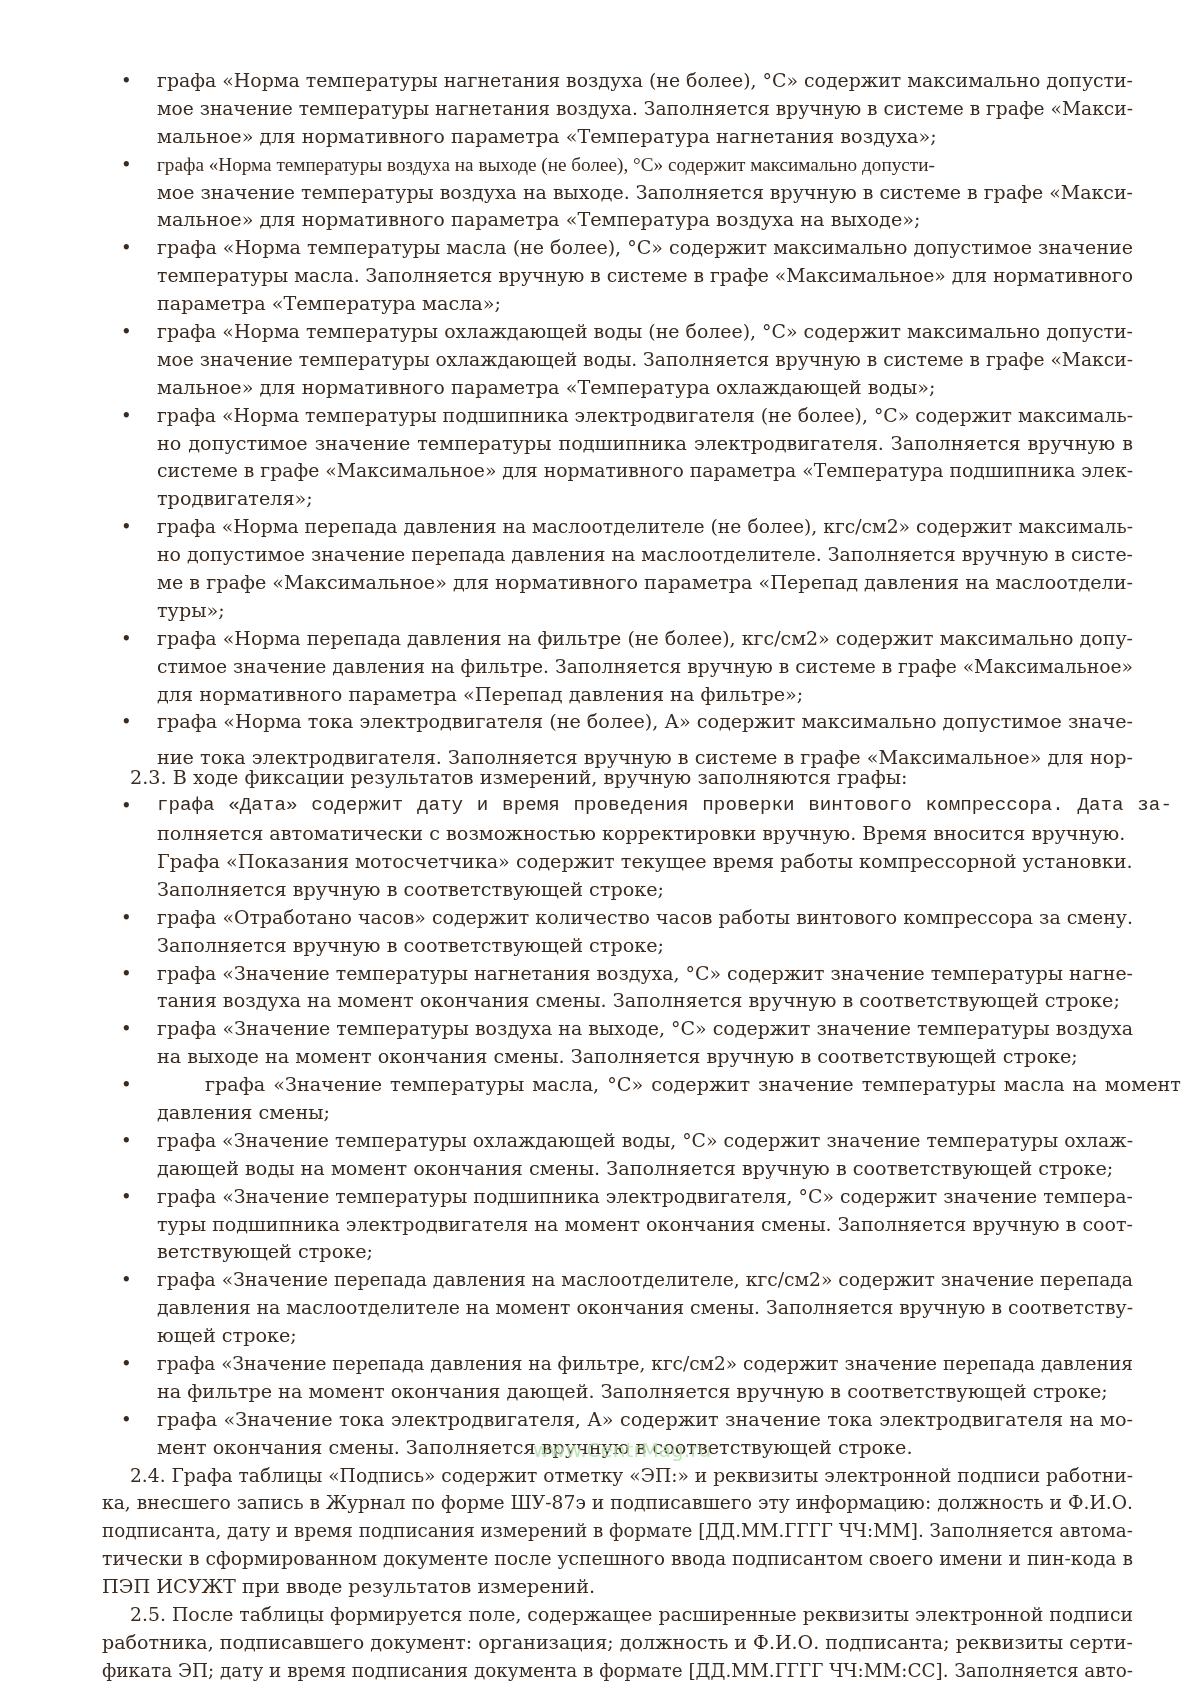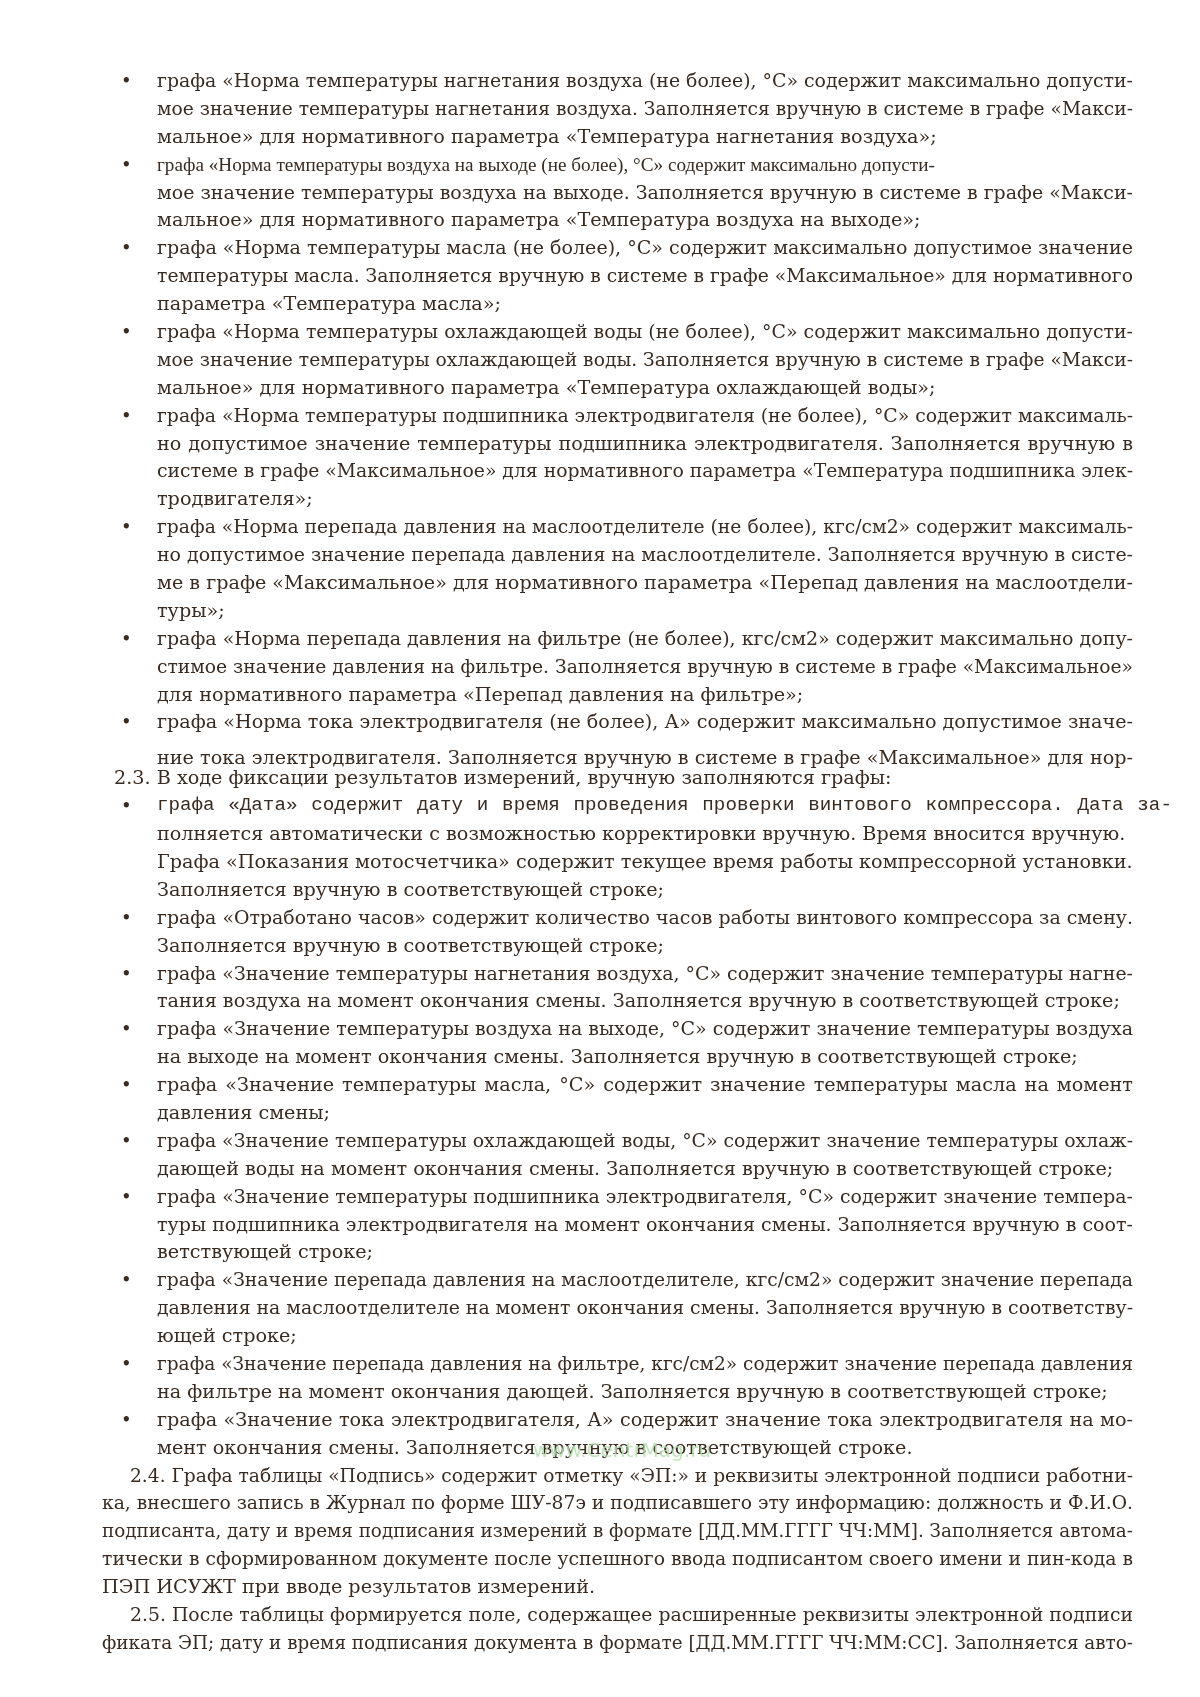--- a/index.html
+++ b/index.html
@@ -5,21 +5,21 @@
   html, body { margin: 0; padding: 0; background: #ffffff; }
   body { width: 1200px; height: 1697px; position: relative; overflow: hidden; }
   .page {
     position: absolute; left: 0; top: 67px; width: 1200px;
     font-family: "DejaVu Serif", "Liberation Serif", serif;
     color: #3a2b20; font-size: 19.2px; line-height: 27.9px;
   }
   .line { position: relative; white-space: nowrap; height: 27.9px; }
   .bul .txt, .cont .txt { position: absolute; left: 157px; }
   .bul .dot { position: absolute; left: 121px; font-size: 18px; }
-  .sec .txt { position: absolute; left: 114px; }
+  .sec .txt { position: absolute; left: 130px; }
   .par .txt { position: absolute; left: 130px; }
   .body .txt { position: absolute; left: 102px; }
   .wm {
     position: absolute; left: 533px; top: 1438px;
     font-family: "DejaVu Sans", "Liberation Sans", sans-serif;
     font-size: 20px; color: #b7e0b0; opacity: 0.85; white-space: nowrap;
   }
 </style>
 </head>
 <body>
@@ -140,21 +140,21 @@
     </div>
     <div class="line bul">
       <span class="dot">•</span>
       <span class="txt" style="transform-origin: left center; transform: scaleX(0.988495);">графа «Значение температуры воздуха на выходе, °С» содержит значение температуры воздуха</span>
     </div>
     <div class="line cont">
       <span class="txt">на выходе на момент окончания смены. Заполняется вручную в соответствующей строке;</span>
     </div>
     <div class="line bul">
       <span class="dot">•</span>
-      <span class="txt" style="word-spacing: 1.89844px;">графа «Значение температуры масла, °С» содержит значение температуры масла на момент</span>
+      <span class="txt" style="word-spacing: 1.89844px; margin-left: 48px;">графа «Значение температуры масла, °С» содержит значение температуры масла на момент</span>
     </div>
     <div class="line cont">
       <span class="txt">давления смены;</span>
     </div>
     <div class="line bul">
       <span class="dot">•</span>
       <span class="txt" style="transform-origin: left center; transform: scaleX(0.981675);">графа «Значение температуры охлаждающей воды, °С» содержит значение температуры охлаж-</span>
     </div>
     <div class="line cont">
       <span class="txt">дающей воды на момент окончания смены. Заполняется вручную в соответствующей строке;</span>
@@ -203,18 +203,21 @@
       <span class="txt" style="transform-origin: left center; transform: scaleX(0.955169);">подписанта, дату и время подписания измерений в формате [ДД.ММ.ГГГГ ЧЧ:ММ]. Заполняется автома-</span>
     </div>
     <div class="line body">
       <span class="txt" style="transform-origin: left center; transform: scaleX(0.977396);">тически в сформированном документе после успешного ввода подписантом своего имени и пин-кода в</span>
     </div>
     <div class="line body">
       <span class="txt">ПЭП ИСУЖТ при вводе результатов измерений.</span>
     </div>
     <div class="line par">
       <span class="txt" style="transform-origin: left center; transform: scaleX(0.981574);">2.5. После таблицы формируется поле, содержащее расширенные реквизиты электронной подписи</span>
+    </div>
+    <div class="line body">
+      <span class="txt" style="transform-origin: left center; transform: scaleX(0.992345);">работника, подписавшего документ: организация; должность и Ф.И.О. подписанта; реквизиты серти-</span>
     </div>
     <div class="line body">
       <span class="txt" style="transform-origin: left center; transform: scaleX(0.956845);">фиката ЭП; дату и время подписания документа в формате [ДД.ММ.ГГГГ ЧЧ:ММ:СС]. Заполняется авто-</span>
     </div>
   </div>
 <div class="wm">www.CentrMag.ru</div>
 
 </body></html>

